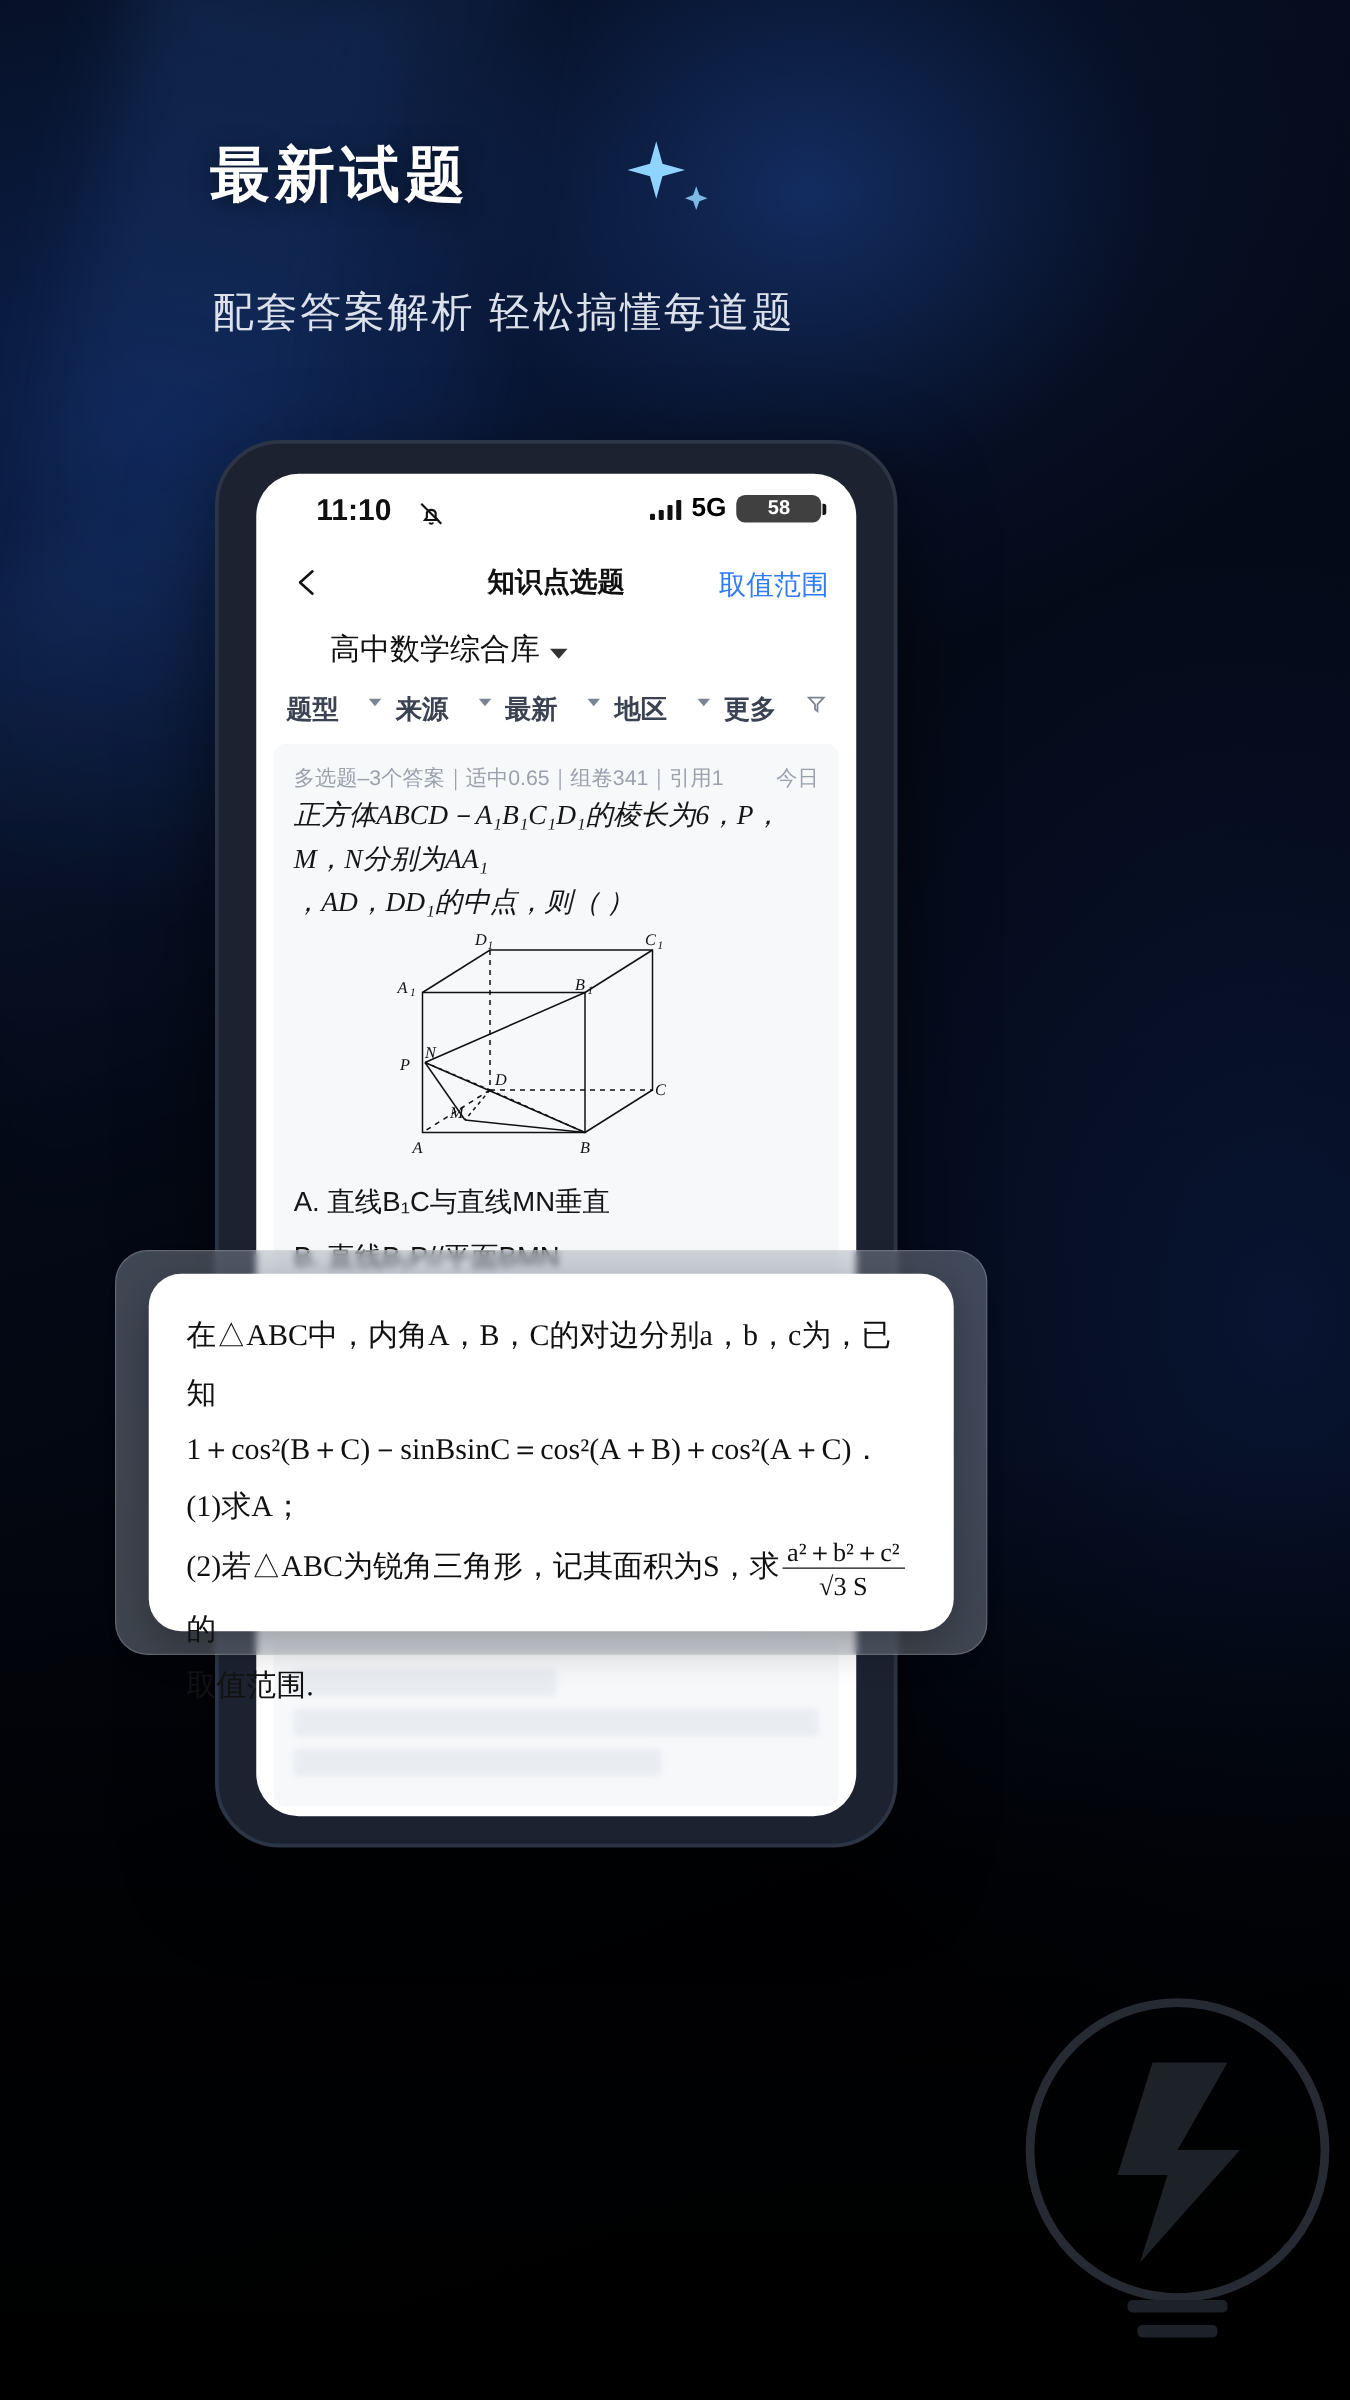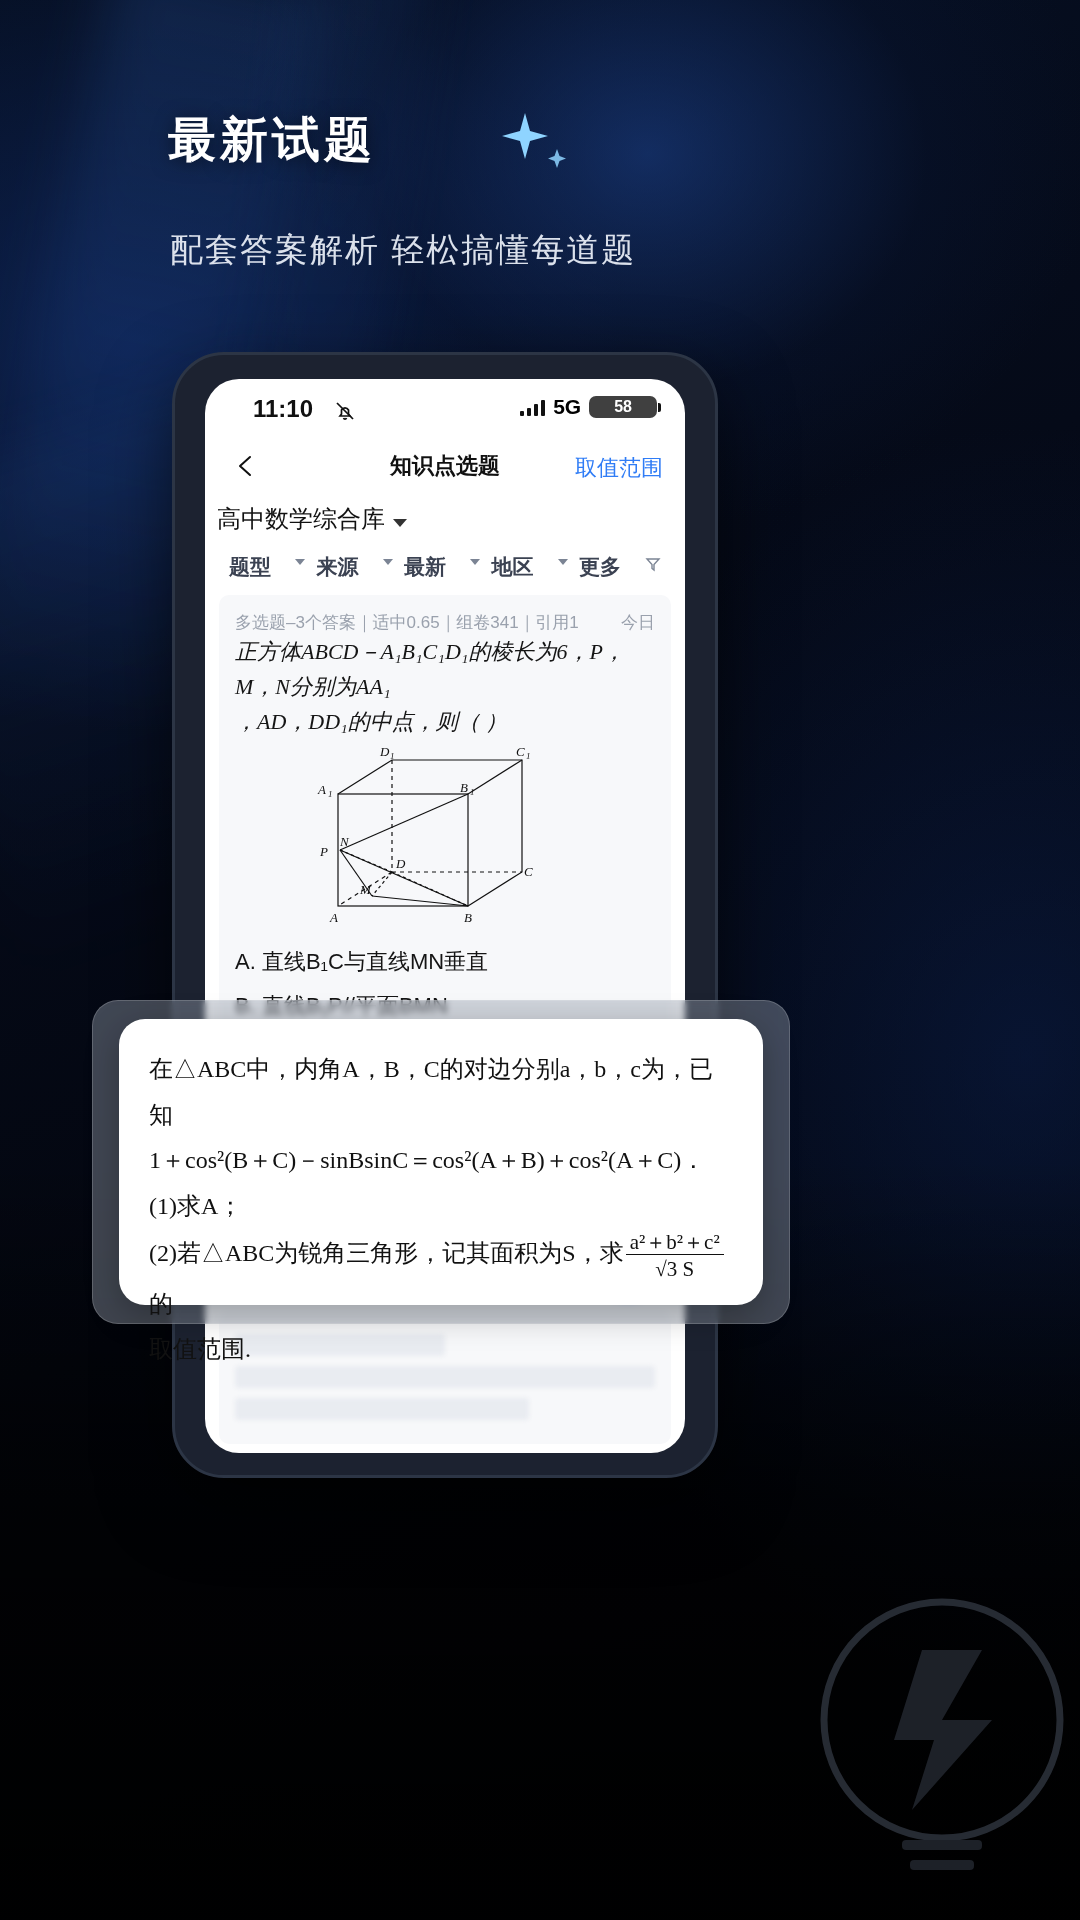--- a/index.html
+++ b/index.html
@@ -42,21 +42,21 @@
   .sig i{display:block;width:4px;background:#111;border-radius:1px;}
   .sb-5g{font-size:21px;color:#000000;font-weight:600;}
   .batt{background:#404040;color:#fff;font-size:16px;font-weight:bold;border-radius:7px;padding:2px 25px;}
   .batt-tip{width:3px;height:9px;background:#111;border-radius:0 2px 2px 0;margin-left:1px;}
 
   .navbar{height:58px;position:relative;}
   .nav-back{position:absolute;left:22px;top:8px;width:38px;height:38px;}
   .nav-title{position:absolute;left:0;right:0;top:12px;text-align:center;font-size:22px;color:#111;font-weight:600;}
   .nav-right{position:absolute;right:22px;top:14px;font-size:22px;color:#2f7cf6;}
 
-  .libbar{padding:6px 12px 0;font-size:24px;color:#111;display:flex;align-items:center;gap:8px;}
+  .libbar{padding:6px 28px 0;font-size:24px;color:#111;display:flex;align-items:center;gap:8px;margin-left:31px;}
   .caret{width:0;height:0;border-left:7px solid transparent;border-right:7px solid transparent;border-top:8px solid #333;margin-top:8px;}
 
   .filters{display:flex;justify-content:space-between;padding:18px 24px 14px;font-size:21px;color:#3b4252;}
   .filters .f{display:flex;align-items:flex-start;gap:24px;font-weight:bold;}
   .tri{width:0;height:0;border-left:5px solid transparent;border-right:5px solid transparent;border-top:6px solid #7b8494;margin-top:6px;}
 
   .qcard{margin:0 14px;background:#f7f8fa;border-radius:10px;padding:16px 16px 10px;}
   .qmeta{display:flex;justify-content:space-between;font-size:17px;color:#9aa1ad;}
   .qbody{font-size:22px;color:#151515;line-height:1.6;}
   .ital{font-style:italic;font-family:"Liberation Serif",serif;}

